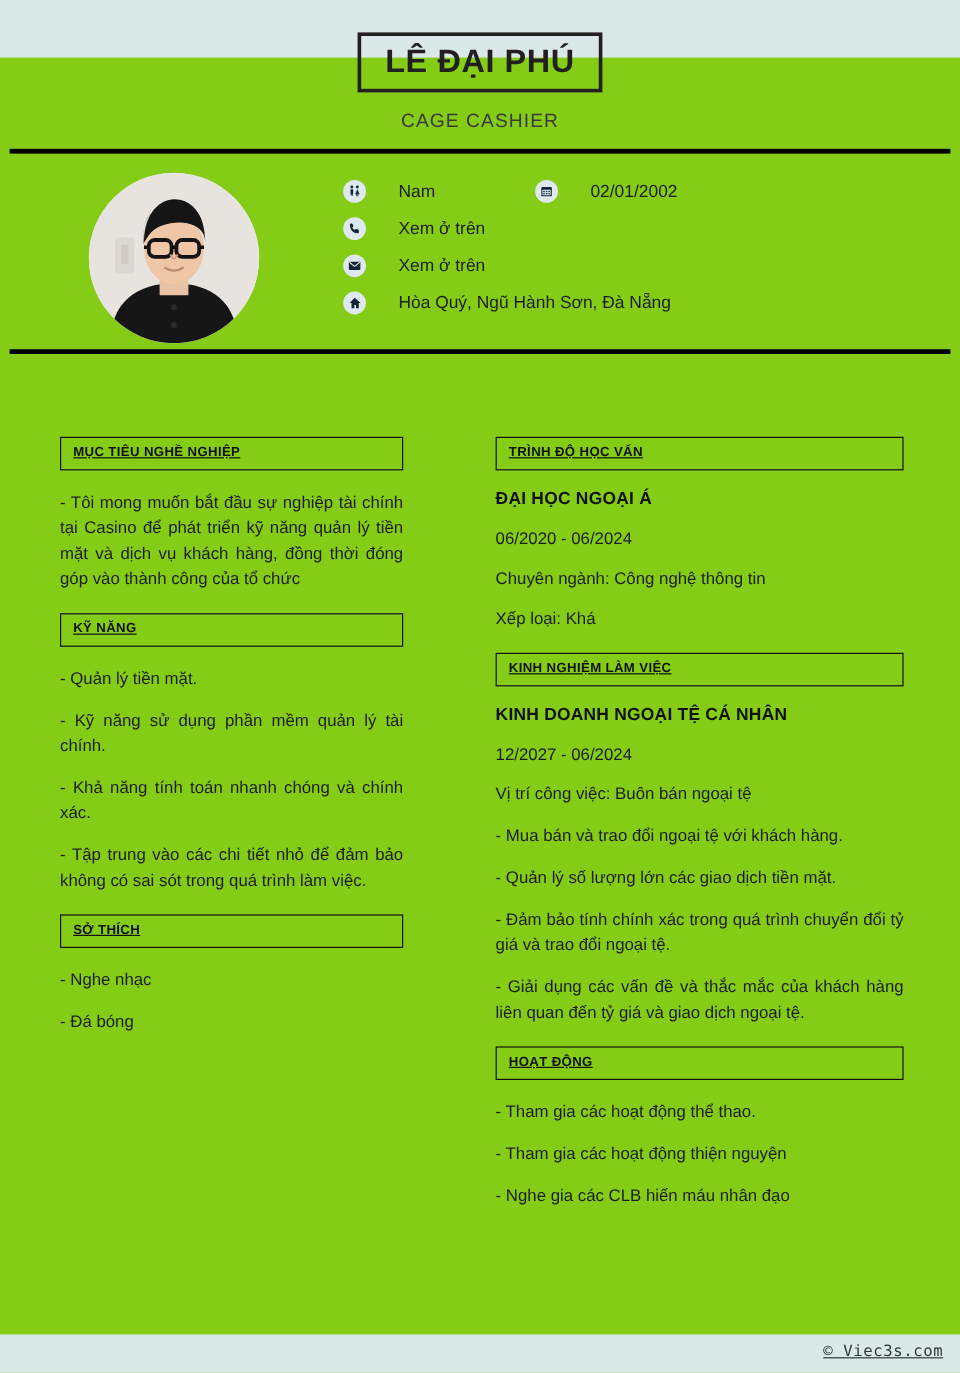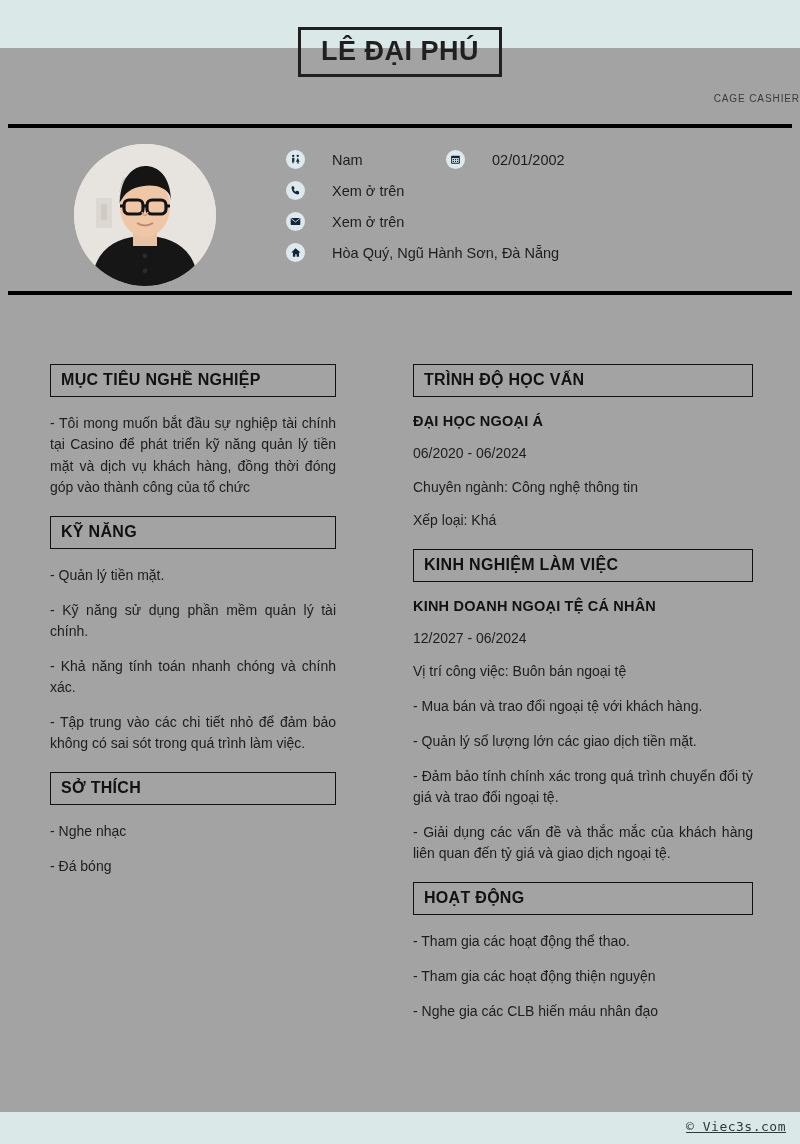--- a/index.html
+++ b/index.html
@@ -4,42 +4,42 @@
 <style>
   * { box-sizing: border-box; margin: 0; padding: 0; }
   html, body {
     width: 800px;
     height: 1144px;
     background: #ffffff;
     font-family: "Liberation Sans", sans-serif;
     color: #1a1a1a;
     overflow: hidden;
   }
-  .page { position: relative; width: 800px; height: 1144px; background:#a3a3a3; }
+  .page { position: relative; width: 800px; height: 1144px; background:#84cc16; }
 
   
   .top-band {
     position: absolute; left: 0; top: 0; width: 800px; height: 48px;
     background: #dae8e8;
   }
   .header {
     position: absolute; left: 0; top: 0; width: 800px; height: 127px;
   }
   .name-box {
     position: absolute; left: 50%; top: 27px; transform: translateX(-50%);
     border: 3px solid #221f1f;
     padding: 7px 20px 9px 20px;
   }
   .name-box .name {
     font-size: 27px; font-weight: bold; letter-spacing: 0.5px;
     color: #221f1f; line-height: 1.05; white-space: nowrap;
   }
   .job-title {
     position: absolute; left: 0; top: 93px; width: 800px;
-    text-align: right; font-size: 10px; color: #3a3a3a;
+    text-align: center; font-size: 16px; color: #3a3a3a;
     letter-spacing: 0.9px;
   }
   .rule {
     position: absolute; left: 8px; width: 784px; height: 4px; background: #000;
   }
   .rule-top { top: 124px; }
   .rule-bottom { top: 291px; }
 
   
   .contact-zone {
@@ -71,22 +71,22 @@
   .body { position: absolute; left: 0; top: 291px; width: 800px; }
   .col-left  { position: absolute; left: 50px;  top: 73px; width: 286px; }
   .col-right { position: absolute; left: 413px; top: 73px; width: 340px; }
 
   .sec-head {
     border: 1.4px solid #111;
     padding: 7px 0 8px 10px;
     margin-bottom: 16px;
   }
   .sec-head .sec-title {
-    font-size: 16px; font-weight: bold; color: #111;
-    letter-spacing: 0.3px; line-height: 1;
+    font-size: 11px; font-weight: bold; color: #111;
+    letter-spacing: 0.3px; line-height: 1; text-decoration: underline;
   }
   .sec { margin-bottom: 18px; }
 
   .para {
     font-size: 14px; line-height: 1.52; text-align: justify;
     color: #1d1d1d; hyphens: none;
   }
   .bullet {
     font-size: 14px; line-height: 1.5; text-align: justify;
     color: #1d1d1d; margin-bottom: 14px;

